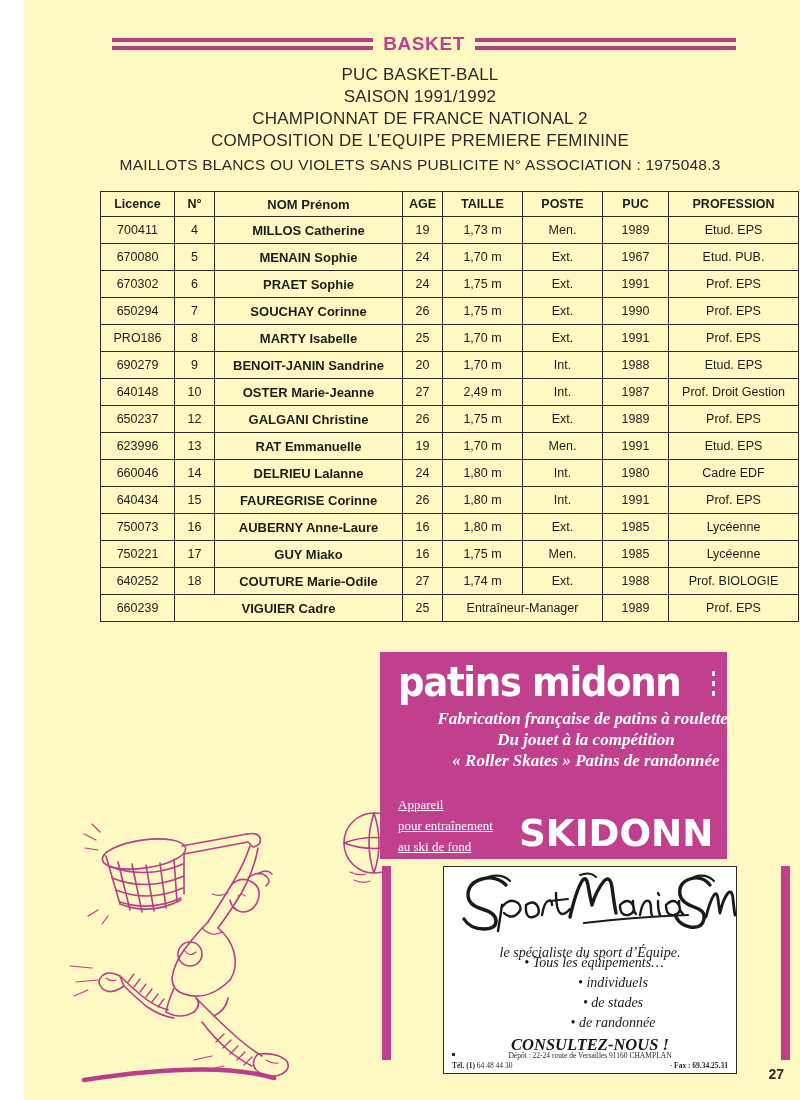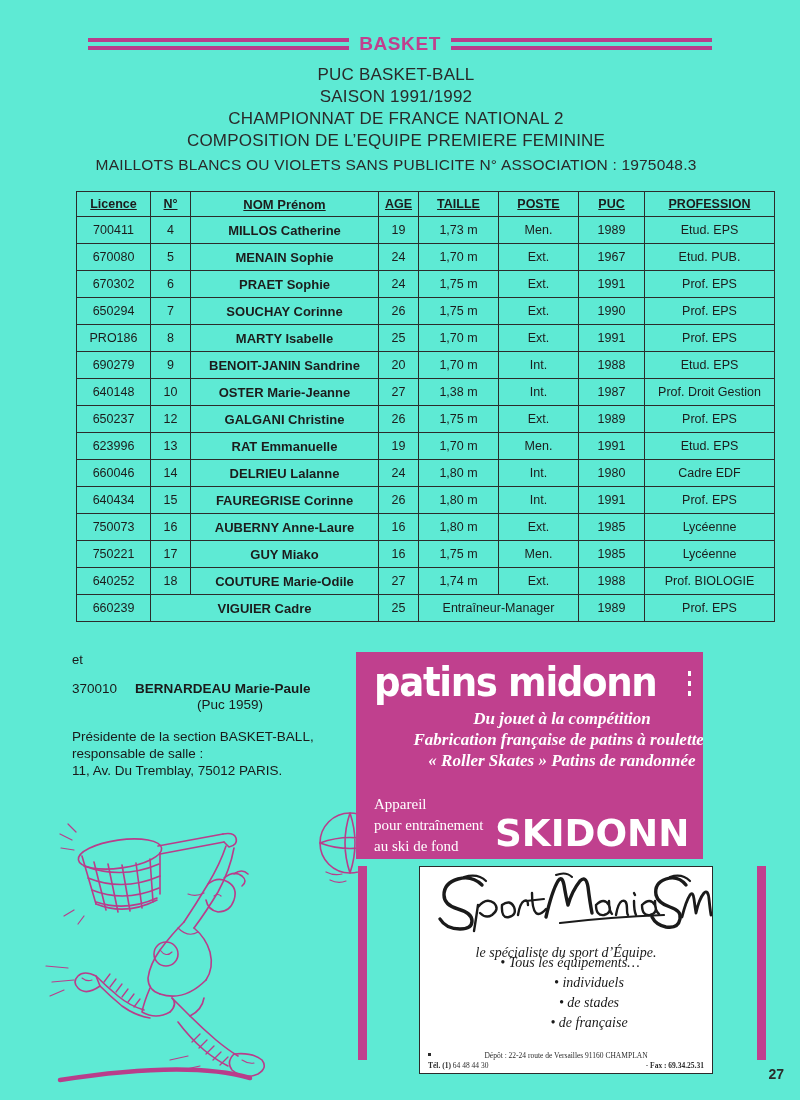--- a/index.html
+++ b/index.html
@@ -11,21 +11,22 @@
     width: 800px;
     height: 1100px;
     position: relative;
     font-family: "Liberation Sans", sans-serif;
     color: #1a1a1a;
     overflow: hidden;
   }
   .page {
     position: absolute;
     inset: 0;
-    background: #5eead4;
+    background: #fef9c3;
+    margin-left: 24px;
   }
 
   
   .banner {
     position: absolute;
     left: 88px;
     top: 30px;
     width: 624px;
     height: 28px;
     display: flex;
@@ -87,21 +88,20 @@
     text-align: center;
     vertical-align: middle;
     padding: 0 2px;
     color: #1c1c1c;
     font-weight: normal;
   }
   .roster thead th {
     font-weight: bold;
     font-size: 12.5px;
     height: 24px;
-    text-decoration: underline;
   }
   .roster td.name, .roster th.name {
     font-weight: bold;
     font-size: 13px;
   }
   .c-lic  { width: 74px; }
   .c-num  { width: 40px; }
   .c-name { width: 188px; }
   .c-age  { width: 40px; }
   .c-tal  { width: 80px; }
@@ -199,22 +199,23 @@
     font-family: "Liberation Serif", serif;
     font-weight: bold;
     font-size: 16.5px;
     line-height: 20px;
   }
   .midonn-appareil {
     position: absolute;
     left: 18px;
     top: 142px;
     font-family: "Liberation Serif", serif;
-    font-size: 15px;
+    font-size: 13px;
     line-height: 21px;
+    text-decoration: underline;
   }
   .skidonn {
     position: absolute;
     right: 14px;
     bottom: 6px;
     font-family: "DejaVu Sans", sans-serif;
     font-weight: bold;
     font-size: 38px;
     letter-spacing: 0px;
     line-height: 40px;
@@ -437,21 +438,21 @@
           <td>1,70 m</td>
           <td>Int.</td>
           <td>1988</td>
           <td>Etud. EPS</td>
         </tr>
         <tr>
           <td>640148</td>
           <td>10</td>
           <td class="name">OSTER Marie-Jeanne</td>
           <td>27</td>
-          <td>1,38 m</td>
+          <td>2,49 m</td>
           <td>Int.</td>
           <td>1987</td>
           <td>Prof. Droit Gestion</td>
         </tr>
         <tr>
           <td>650237</td>
           <td>12</td>
           <td class="name">GALGANI Christine</td>
           <td>26</td>
           <td>1,75 m</td>
@@ -523,33 +524,20 @@
           <td>660239</td>
           <td colspan="2" class="name">VIGUIER Cadre</td>
           <td>25</td>
           <td colspan="2">Entraîneur-Manager</td>
           <td>1989</td>
           <td>Prof. EPS</td>
         </tr>
       </tbody>
   </table>
 
-  <div class="leftnote">
-    <div class="et">et</div>
-    <div class="lic-row">
-      <span>370010</span>
-      <span class="nm">BERNARDEAU Marie-Paule</span>
-    </div>
-    <div class="puc-year">(Puc 1959)</div>
-    <div class="role">
-      <div>Présidente de la section BASKET-BALL,</div>
-      <div>responsable de salle :</div>
-      <div>11, Av. Du Tremblay, 75012 PARIS.</div>
-    </div>
-  </div>
 
   <div class="illus">
     <svg viewBox="0 0 320 290" width="320" height="290" xmlns="http://www.w3.org/2000/svg">
       <g fill="none" stroke="#b93d8b" stroke-width="1.6" stroke-linecap="round" stroke-linejoin="round">
 
         <ellipse cx="82" cy="56" rx="42" ry="14" transform="rotate(-8 82 56)"></ellipse>
 
         <path d="M44 58 L58 106 M56 64 L68 112 M70 66 L80 114 M84 67 L92 113 M98 65 L104 110 M112 61 L115 104 M122 55 L122 96"></path>
         <path d="M46 68 Q84 82 121 66 M50 80 Q85 94 122 78 M54 92 Q86 105 121 90 M58 104 Q88 114 119 100"></path>
         <path d="M58 106 Q88 118 119 102"></path>
@@ -613,22 +601,22 @@
   <div class="ad-midonn">
     <div class="midonn-logo">
       <span class="word">patins midonn</span>
       <span class="bars">
           <i></i>
           <i></i>
           <i></i>
         </span>
     </div>
     <div class="midonn-tag">
+      <div>Fabrication française de patins à roulettes</div>
       <div>Du jouet à la compétition</div>
-      <div>Fabrication française de patins à roulettes</div>
       <div>« Roller Skates » Patins de randonnée</div>
     </div>
     <div class="midonn-appareil">
       <div>Appareil</div>
       <div>pour entraînement</div>
       <div>au ski de fond</div>
     </div>
     <div class="skidonn">SKIDONN</div>
   </div>
 
@@ -663,22 +651,23 @@
           <path d="M250 6 Q262 2 270 10" stroke-width="2.2"></path>
           <path d="M262 46 Q266 30 270 24 Q273 20 274 28 Q275 36 276 42 Q279 28 284 22 Q288 18 289 28 Q290 38 291 44" stroke-width="2.8"></path>
         </g>
       </svg>
     </div>
     <div class="sm-sub">le spécialiste du sport d’Équipe.</div>
     <div class="sm-list">
       <div class="i1">• Tous les équipements…</div>
       <div class="i2">• individuels</div>
       <div class="i3">• de stades</div>
-      <div class="i4">• de française</div>
+      <div class="i4">• de randonnée</div>
     </div>
+    <div class="sm-cta">CONSULTEZ-NOUS !</div>
     <div class="sm-bullet"></div>
     <div class="sm-fine">
       <div class="l1">Dépôt : 22-24 route de Versailles 91160 CHAMPLAN</div>
       <div class="l2">
         <span class="tel"><b>Tél. (1)</b> <span>64 48 44 30</span></span>
         <span>- Fax : 69.34.25.31</span>
       </div>
     </div>
   </div>
 

